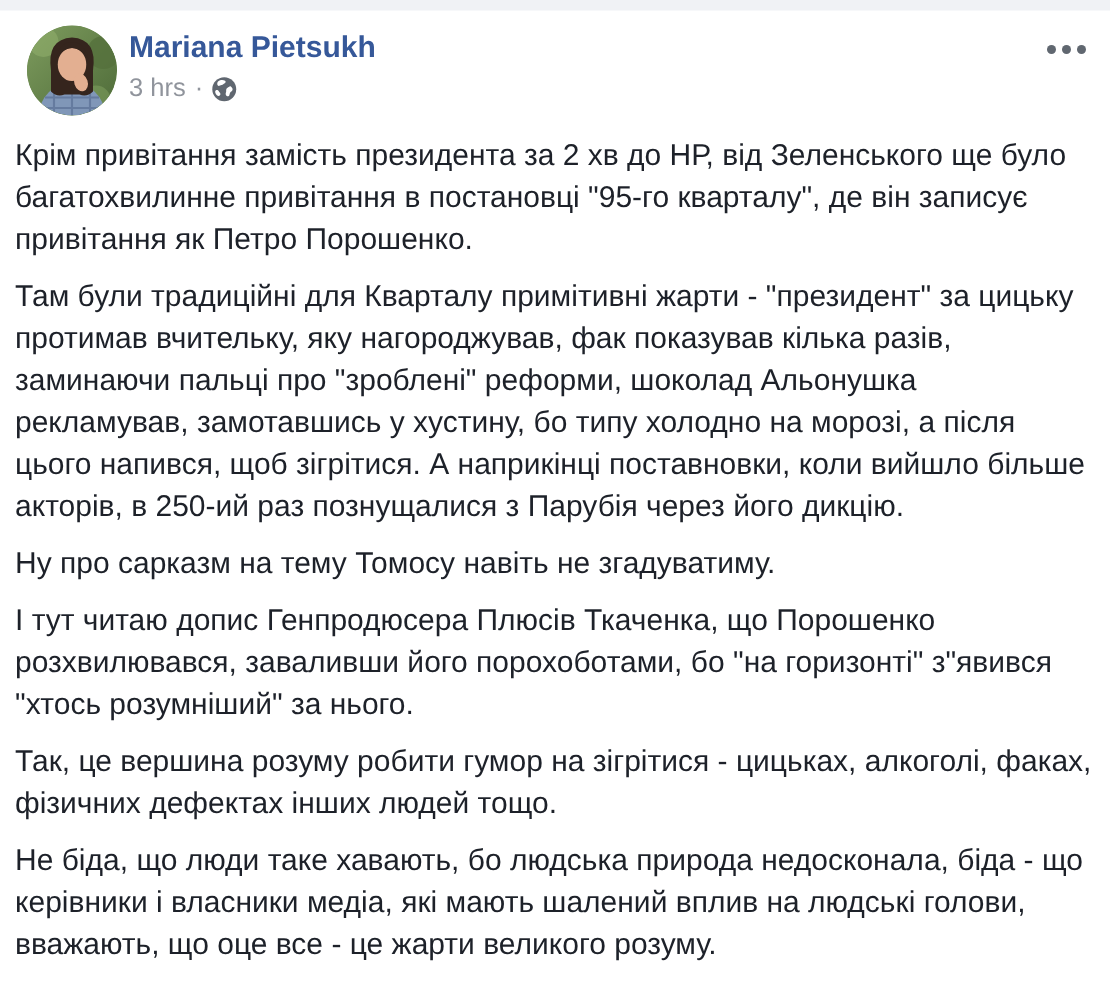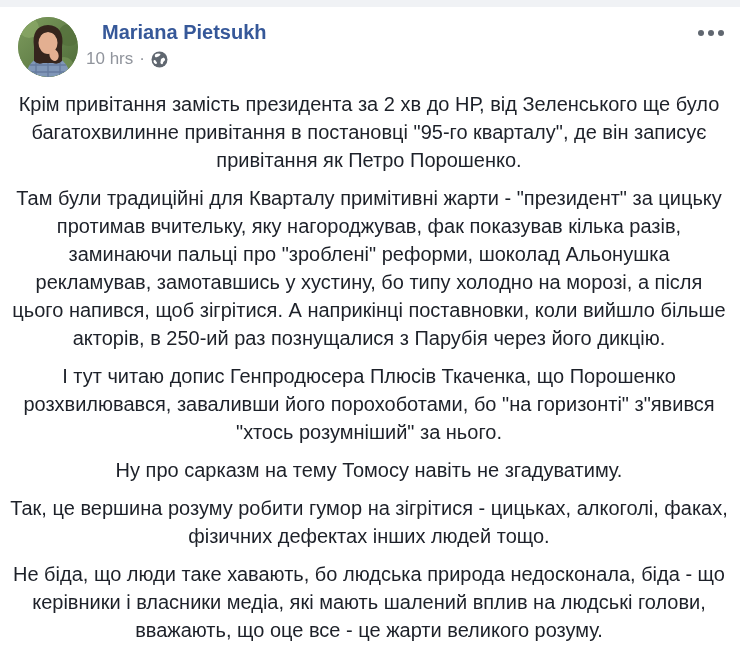--- a/index.html
+++ b/index.html
@@ -35,21 +35,20 @@
   .avatar svg { display: block; }
   .hinfo { margin-left: 8px; padding-top: 3px; }
   .author {
     font-size: 20px;
     font-weight: bold;
     color: var(--author);
     text-decoration: none;
     line-height: 25px;
     display: inline-block;
     cursor: pointer;
-    margin-left: 16px;
   }
   .meta {
     display: flex;
     align-items: center;
     margin-top: 4px;
     font-size: 17px;
     color: var(--muted);
   }
   .meta .ts { cursor: pointer; }
   .sep { margin: 0 6px; }
@@ -60,21 +59,21 @@
     top: 22px;
     right: 10px;
     background: none;
     border: none;
     display: flex;
     gap: 4px;
     padding: 8px 6px;
     cursor: pointer;
   }
   .dot { width: 6px; height: 6px; border-radius: 50%; background: var(--icon); }
-  .body { padding: 13px 12px 0 10px; text-align: center; }
+  .body { padding: 13px 12px 0 10px; }
   .body p {
     margin: 0 0 10px 0;
     font-size: 20px;
     line-height: 28px;
     color: var(--text);
   }
 </style>
 </head>
 <body>
 
@@ -104,21 +103,21 @@
           <ellipse cx="30" cy="26" rx="9.5" ry="11" fill="#e3af91"></ellipse>
           <path d="M19 22 Q22 11 30 11 Q38 11 41 22 Q36 15 30 15 Q24 15 19 22 Z" fill="#35251d"></path>
           <ellipse cx="36" cy="38" rx="4.5" ry="6" fill="#e3af91" transform="rotate(-18 36 38)"></ellipse>
         </g>
       </svg>
     </div>
 
     <div class="hinfo">
       <a class="author" href="#">Mariana Pietsukh</a>
       <div class="meta">
-        <span class="ts">10 hrs</span>
+        <span class="ts">3 hrs</span>
         <span class="sep">·</span>
         <span class="globe">
           <svg width="17" height="17" viewBox="0 0 16 16">
             <circle cx="8" cy="8" r="7.5" fill="#606770"></circle>
             <path fill="#ffffff" d="M4.1 3.1c1.6-1.1 3.2-1 4.4-.4.6.3.4 1.2-.2 1.5-.8.4-1 .9-2 1.1-.9.2-1.7 1-2.3.4-.5-.6-.6-1.9.1-2.6z"></path>
             <path fill="#ffffff" d="M11.6 6c1 .4 1.9 1.5 1.6 2.5-.2.9-1.2 1-1.6 1.8-.4.7-.2 1.8-1 2.1-.8.3-1.6-.5-1.7-1.3-.1-.8.4-1.3.3-2.1-.1-.8.2-1.6.9-2 .5-.3 1-.3 1.5-1z"></path>
             <path fill="#ffffff" d="M3.1 8.5c.6-.2 1.3.2 1.5.8.2.7 1 .9 1 1.7 0 .7-.6 1.4-1.3 1.2-1-.3-1.9-1.4-2-2.5 0-.5.3-1 .8-1.2z"></path>
           </svg>
         </span>
       </div>
@@ -127,18 +126,18 @@
     <button class="more" aria-label="More options">
       <span class="dot"></span>
       <span class="dot"></span>
       <span class="dot"></span>
     </button>
   </div>
 
   <div class="body">
     <p>Крім привітання замість президента за 2 хв до НР, від Зеленського ще було багатохвилинне привітання в постановці "95-го кварталу", де він записує привітання як Петро Порошенко.</p>
     <p>Там були традиційні для Кварталу примітивні жарти - "президент" за цицьку протимав вчительку, яку нагороджував, фак показував кілька разів, заминаючи пальці про "зроблені" реформи, шоколад Альонушка рекламував, замотавшись у хустину, бо типу холодно на морозі, а після цього напився, щоб зігрітися. А наприкінці поставновки, коли вийшло більше акторів, в 250-ий раз познущалися з Парубія через його дикцію.</p>
+    <p>Ну про сарказм на тему Томосу навіть не згадуватиму.</p>
     <p>І тут читаю допис Генпродюсера Плюсів Ткаченка, що Порошенко розхвилювався, заваливши його порохоботами, бо "на горизонті" з"явився "хтось розумніший" за нього.</p>
-    <p>Ну про сарказм на тему Томосу навіть не згадуватиму.</p>
     <p>Так, це вершина розуму робити гумор на зігрітися - цицьках, алкоголі, факах, фізичних дефектах інших людей тощо.</p>
     <p>Не біда, що люди таке хавають, бо людська природа недосконала, біда - що керівники і власники медіа, які мають шалений вплив на людські голови, вважають, що оце все - це жарти великого розуму.</p>
   </div>
 </div>
 
 </body></html>

